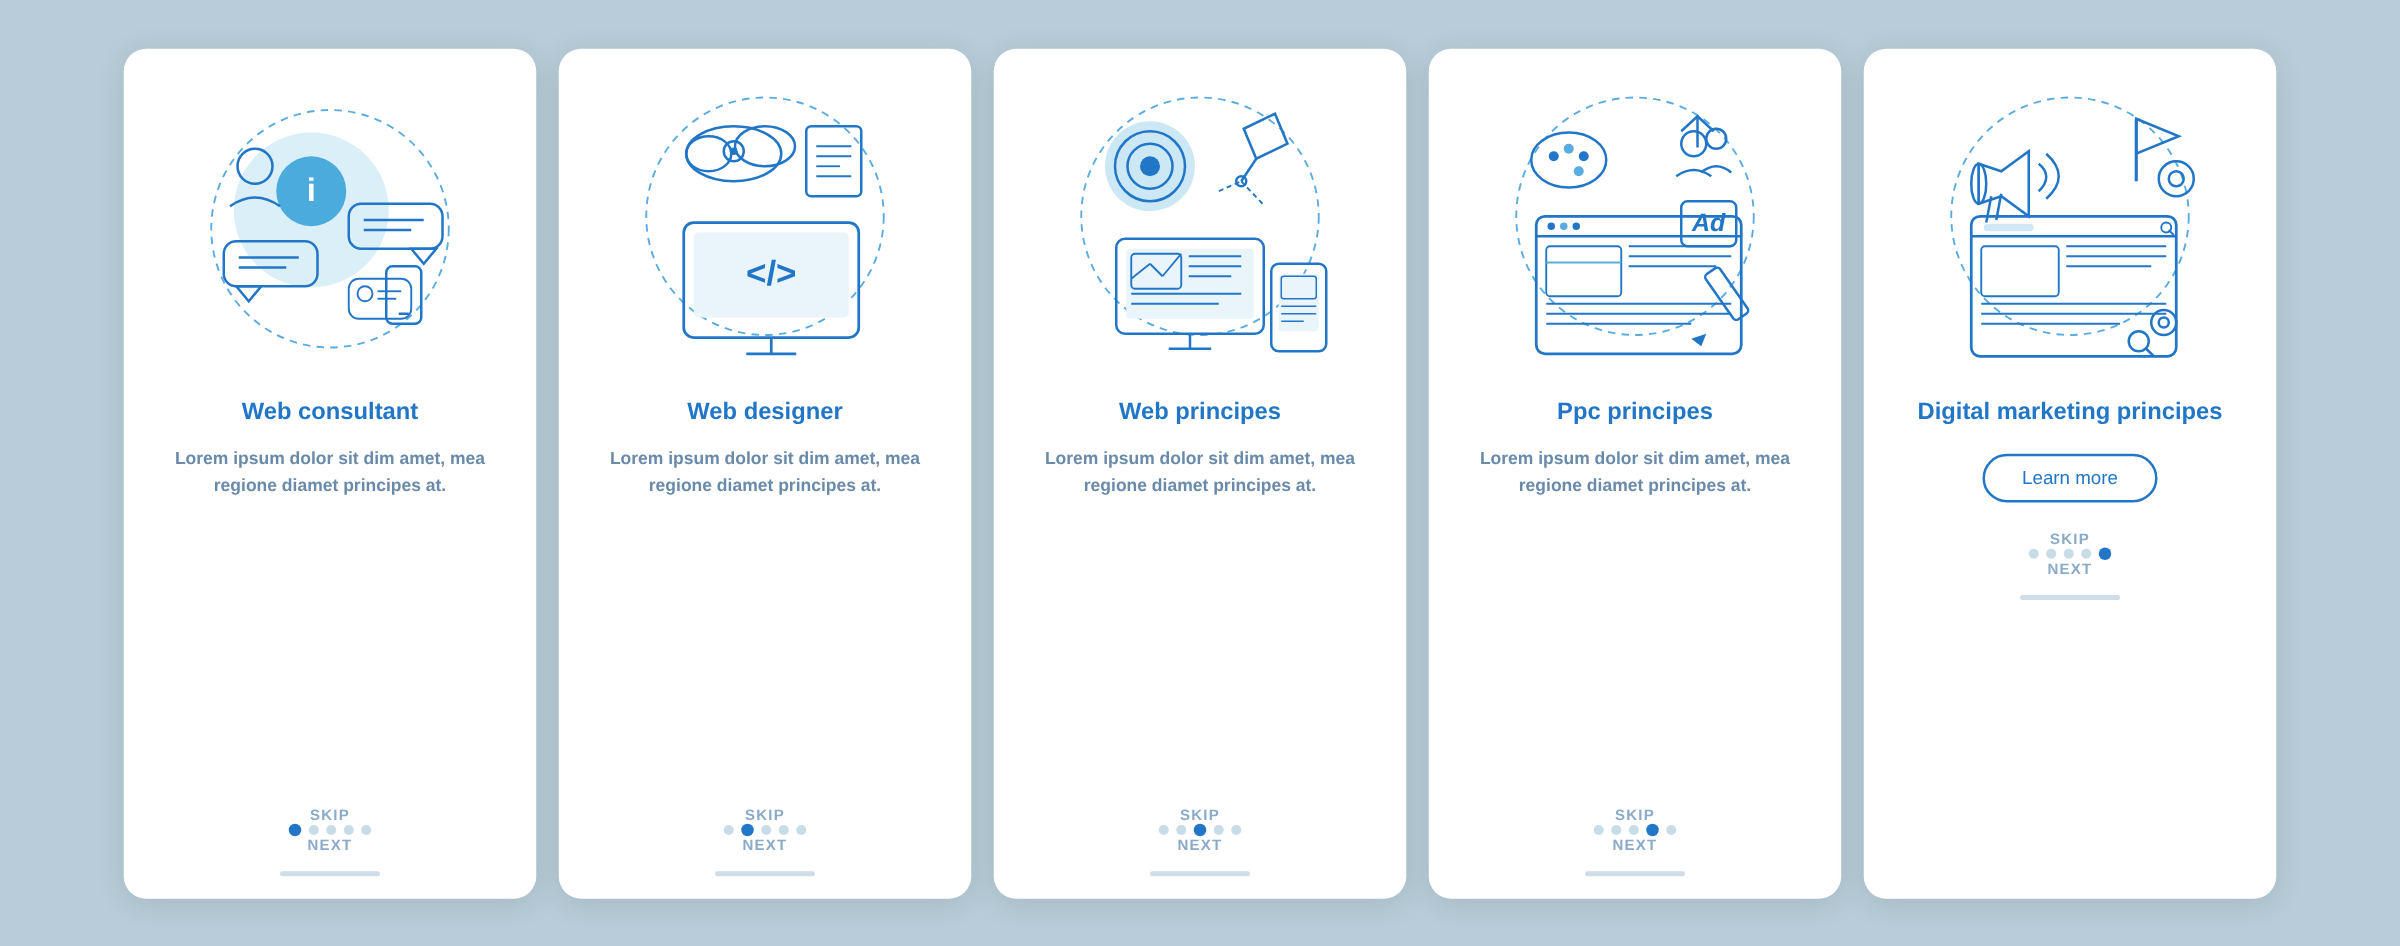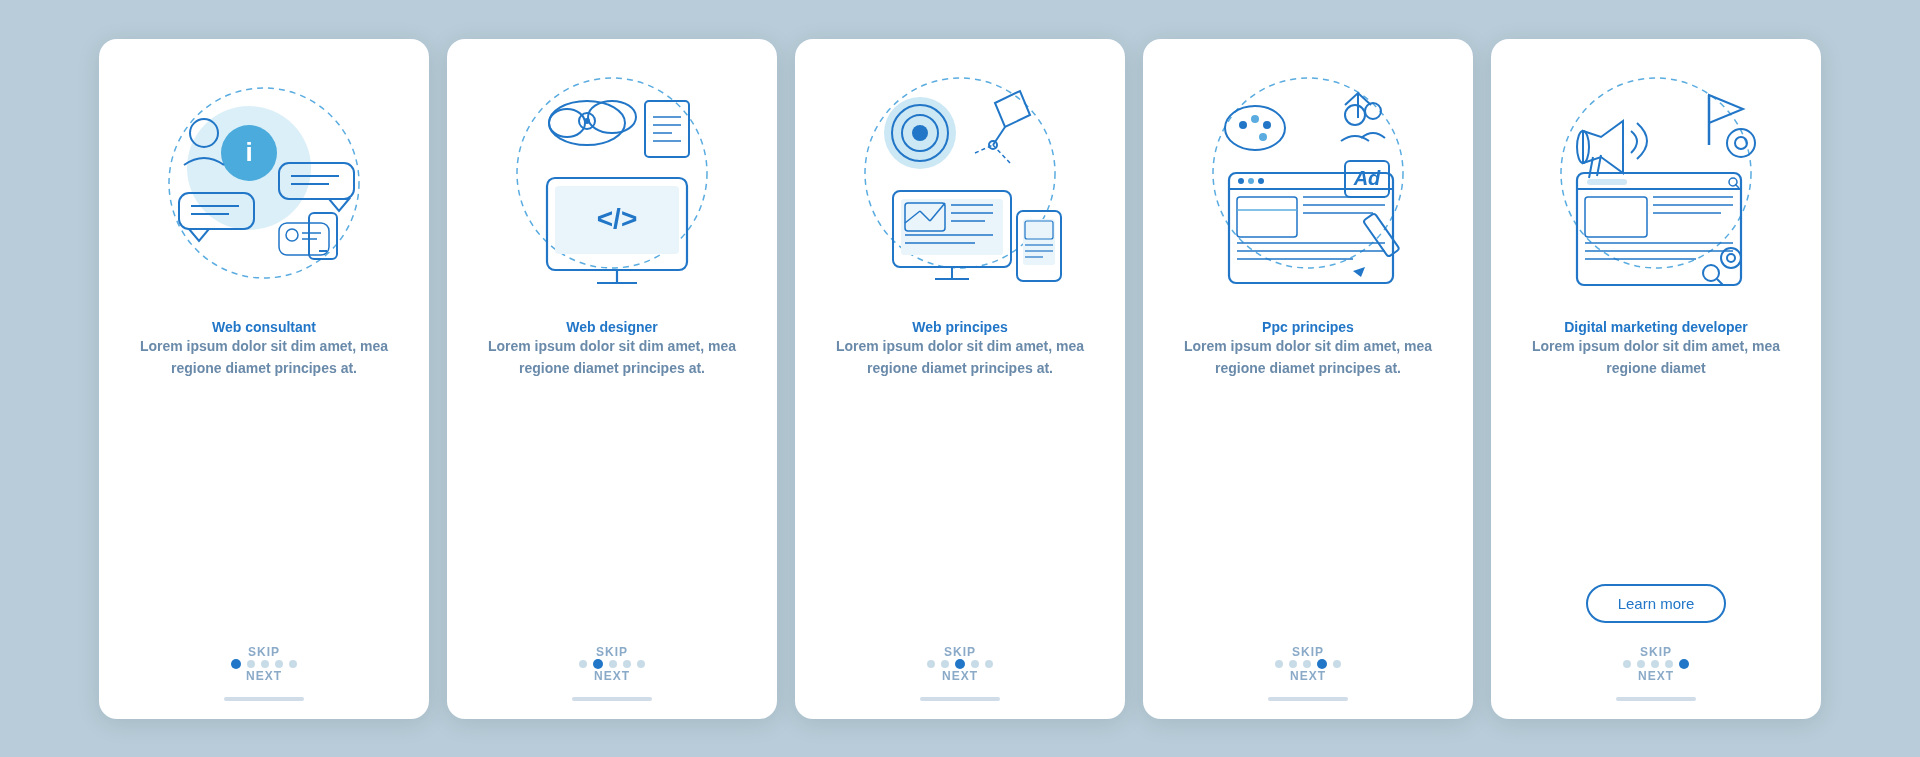--- a/index.html
+++ b/index.html
@@ -35,24 +35,25 @@
       width: 240px;
       height: 240px;
       display: flex;
       align-items: center;
       justify-content: center;
       margin-bottom: 16px;
       flex-shrink: 0;
       position: relative;
     }
     .card-title {
-      font-size: 14px;
+      font-size: 19px;
       color: #2176c7;
       font-weight: 600;
       text-align: center;
+      margin-bottom: 14px;
     }
     .card-body {
       font-size: 14px;
       color: #6a8aaa;
       text-align: center;
       line-height: 1.6;
       flex: 1;
       font-weight: bold;
     }
     .card-footer {
@@ -97,21 +98,21 @@
     .learn-more-btn {
       border: 2px solid #2176c7;
       color: #2176c7;
       background: white;
       border-radius: 24px;
       padding: 9px 30px;
       font-size: 15px;
       font-weight: 500;
       cursor: pointer;
       margin-bottom: 8px;
-      margin-top: 20px;
+      margin-top: 8px;
     }
     
     svg { overflow: visible; }
     .dashed-circle {
       fill: none;
       stroke: #5aace0;
       stroke-width: 1.5;
       stroke-dasharray: 6,5;
     }
   </style>
@@ -357,22 +358,21 @@
       <line x1="44" y1="178" x2="192" y2="178" stroke="#2176c7" stroke-width="1.5"></line>
       <line x1="44" y1="186" x2="155" y2="186" stroke="#2176c7" stroke-width="1.5"></line>
 
       <circle cx="190" cy="185" r="10" fill="none" stroke="#2176c7" stroke-width="2"></circle>
       <circle cx="190" cy="185" r="4" fill="none" stroke="#2176c7" stroke-width="2"></circle>
 
       <circle cx="170" cy="200" r="8" fill="none" stroke="#2176c7" stroke-width="2"></circle>
       <line x1="176" y1="206" x2="182" y2="212" stroke="#2176c7" stroke-width="2"></line>
     </svg>
       </div>
-      <div class="card-title">Digital marketing developer</div>
-      <div class="card-body">Lorem ipsum dolor sit dim amet, mea regione diamet</div>
+      <div class="card-title">Digital marketing principes</div>
       <button class="learn-more-btn">Learn more</button>
       <div class="card-footer">
         <span class="card-footer-skip">SKIP</span>
         <div class="dots">
           <div class="dot"></div>
           <div class="dot"></div>
           <div class="dot"></div>
           <div class="dot"></div>
           <div class="dot active"></div>
         </div>

